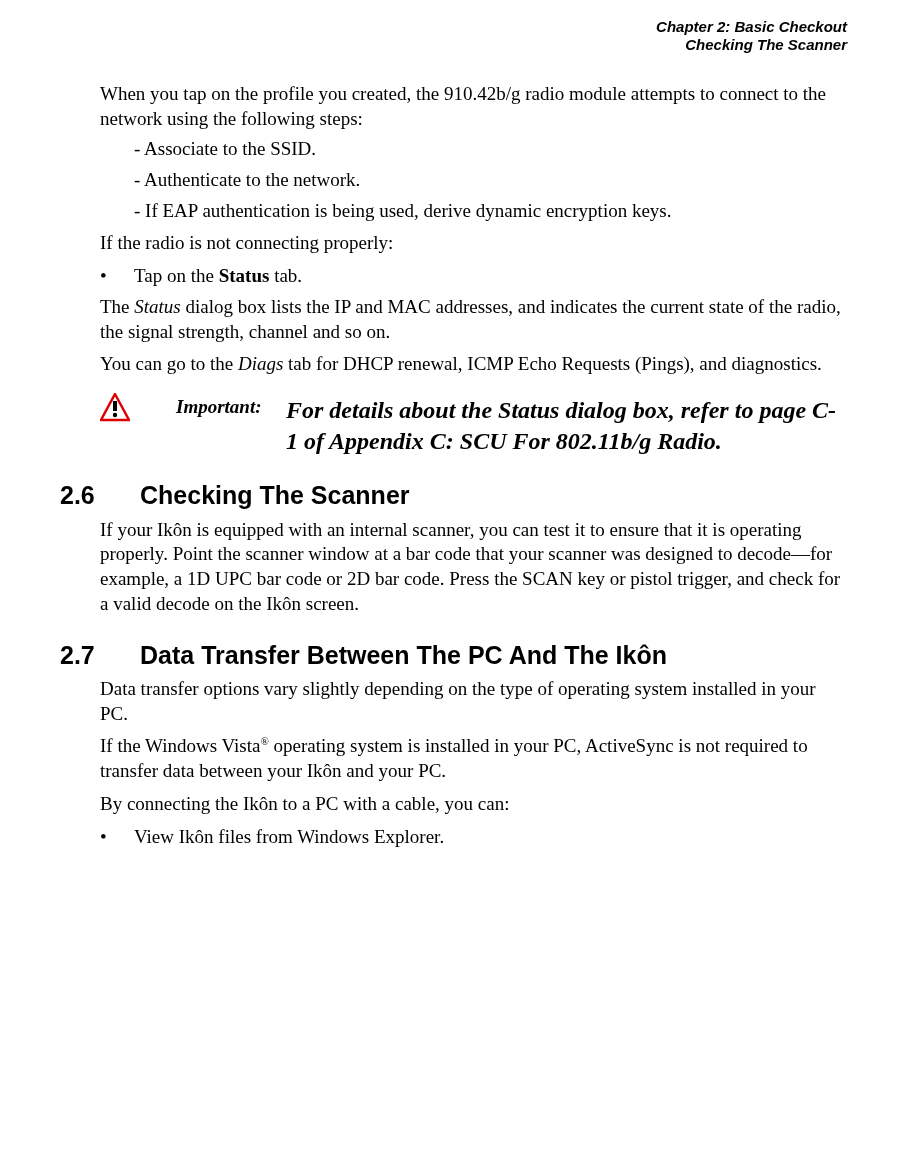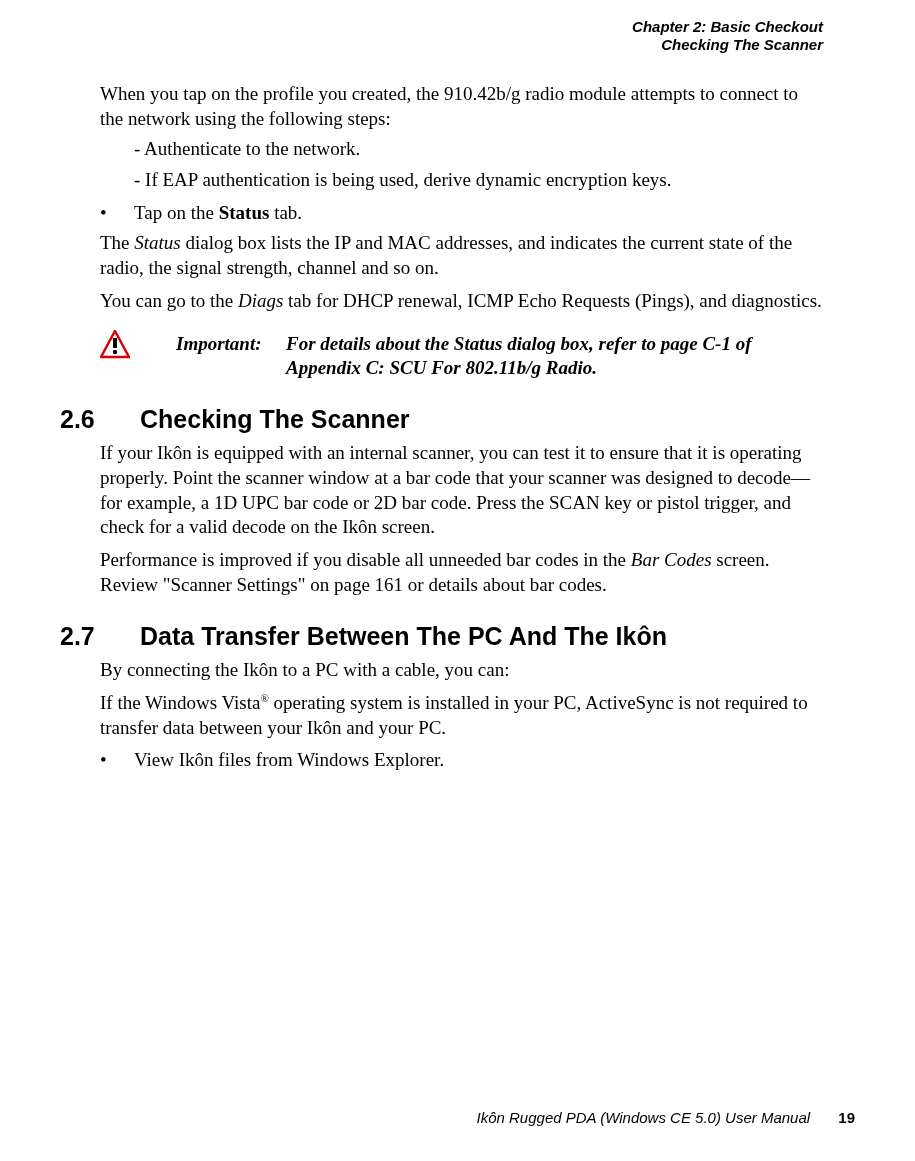--- a/index.html
+++ b/index.html
@@ -9,21 +9,21 @@
       margin: 0;
       padding: 0;
       font-family: "Times New Roman", Times, serif;
       font-size: 19px;
       line-height: 1.3;
       color: #000;
       position: relative;
       background: #fff;
     }
     .page {
-      padding: 18px 92px 40px 60px;
+      padding: 18px 68px 40px 60px;
       box-sizing: border-box;
     }
     .header {
       text-align: right;
       font-family: "Trebuchet MS", Arial, sans-serif;
       font-style: italic;
       font-weight: bold;
       font-size: 15px;
       line-height: 1.2;
       margin-bottom: 28px;
@@ -70,21 +70,21 @@
       font-style: italic;
       font-weight: bold;
       font-size: 19px;
       flex-shrink: 0;
       width: 110px;
       margin-left: 32px;
     }
     .important-text {
       font-style: italic;
       font-weight: bold;
-      font-size: 19px;
+      font-size: 24px;
     }
     .section-heading {
       font-family: "Trebuchet MS", Arial, sans-serif;
       font-weight: bold;
       font-size: 25px;
       margin: 22px 0 6px 0;
       display: flex;
     }
     .section-num {
       width: 80px;
@@ -116,24 +116,26 @@
   <div class="header">
     <div>Chapter 2: Basic Checkout</div>
     <div class="header-line2">Checking The Scanner</div>
   </div>
 
   <div class="body-content">
 
     <p class="intro-p">When you tap on the profile you created, the 910.42b/g radio module attempts to connect to the network using the following steps:</p>
 
     <div class="step-list">
+      <div>- Associate to the SSID.</div>
       <div>- Authenticate to the network.</div>
       <div>- If EAP authentication is being used, derive dynamic encryption keys.</div>
     </div>
 
+    <p>If the radio is not connecting properly:</p>
 
     <div class="bullet-row">
       <span class="bullet-dot">•</span>
       <span>
         <span>Tap on the </span><span class="bold">Status</span><span> tab.</span>
       </span>
     </div>
 
     <p>
       <span>The </span><span class="ital">Status</span><span> dialog box lists the IP and MAC addresses, and indicates the current state of the radio, the signal strength, channel and so on.</span>
@@ -155,41 +157,35 @@
       <div class="important-text">For details about the Status dialog box, refer to page C-1 of Appendix C: SCU For 802.11b/g Radio.</div>
     </div>
 
     <div class="section-heading">
       <span class="section-num">2.6</span>
       <span>Checking The Scanner</span>
     </div>
 
     <p>If your Ikôn is equipped with an internal scanner, you can test it to ensure that it is operating properly. Point the scanner window at a bar code that your scanner was designed to decode—for example, a 1D UPC bar code or 2D bar code. Press the SCAN key or pistol trigger, and check for a valid decode on the Ikôn screen.</p>
 
-    <p>
-      <span>Performance is improved if you disable all unneeded bar codes in the </span><span class="ital">Bar Codes</span><span> screen. Review "Scanner Settings" on page 161 or details about bar codes.</span>
-    </p>
 
     <div class="section-heading">
       <span class="section-num">2.7</span>
       <span>Data Transfer Between The PC And The Ikôn</span>
     </div>
 
+    <p>Data transfer options vary slightly depending on the type of operating system installed in your PC.</p>
 
-
-    <p>By connecting the Ikôn to a PC with a cable, you can:</p>
 
     <p>
       <span>If the Windows Vista</span><sup class="reg">®</sup><span> operating system is installed in your PC, ActiveSync is not required to transfer data between your Ikôn and your PC.</span>
     </p>
+
+    <p>By connecting the Ikôn to a PC with a cable, you can:</p>
 
     <div class="bullet-row">
       <span class="bullet-dot">•</span>
       <span>View Ikôn files from Windows Explorer.</span>
     </div>
 
   </div>
 
-  <div class="footer">
-    <span>Ikôn Rugged PDA (Windows CE 5.0) User Manual</span>
-    <span class="footer-page">19</span>
-  </div>
 </div>
 
 </body></html>

